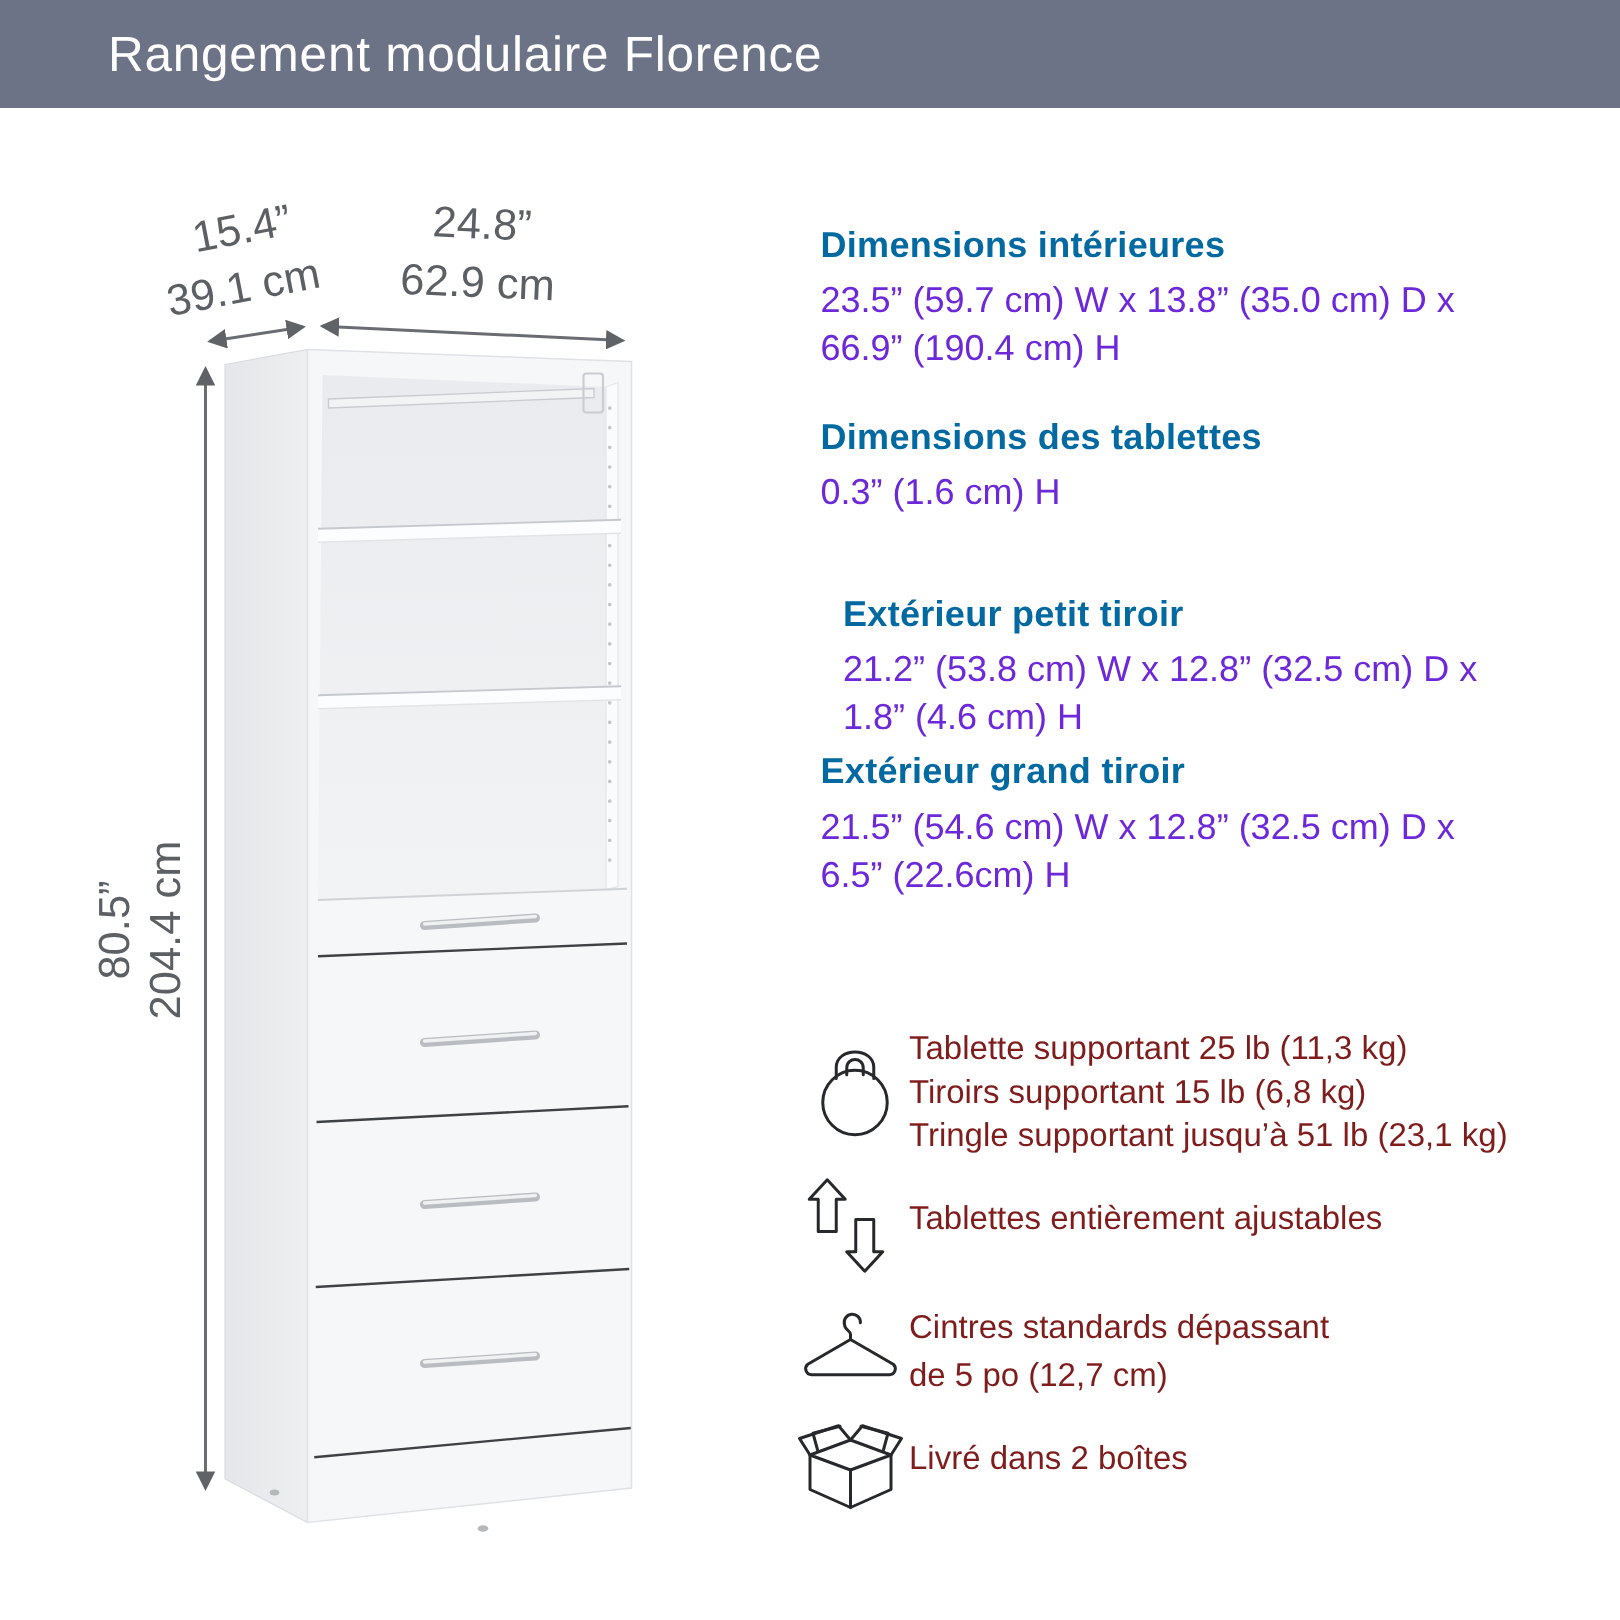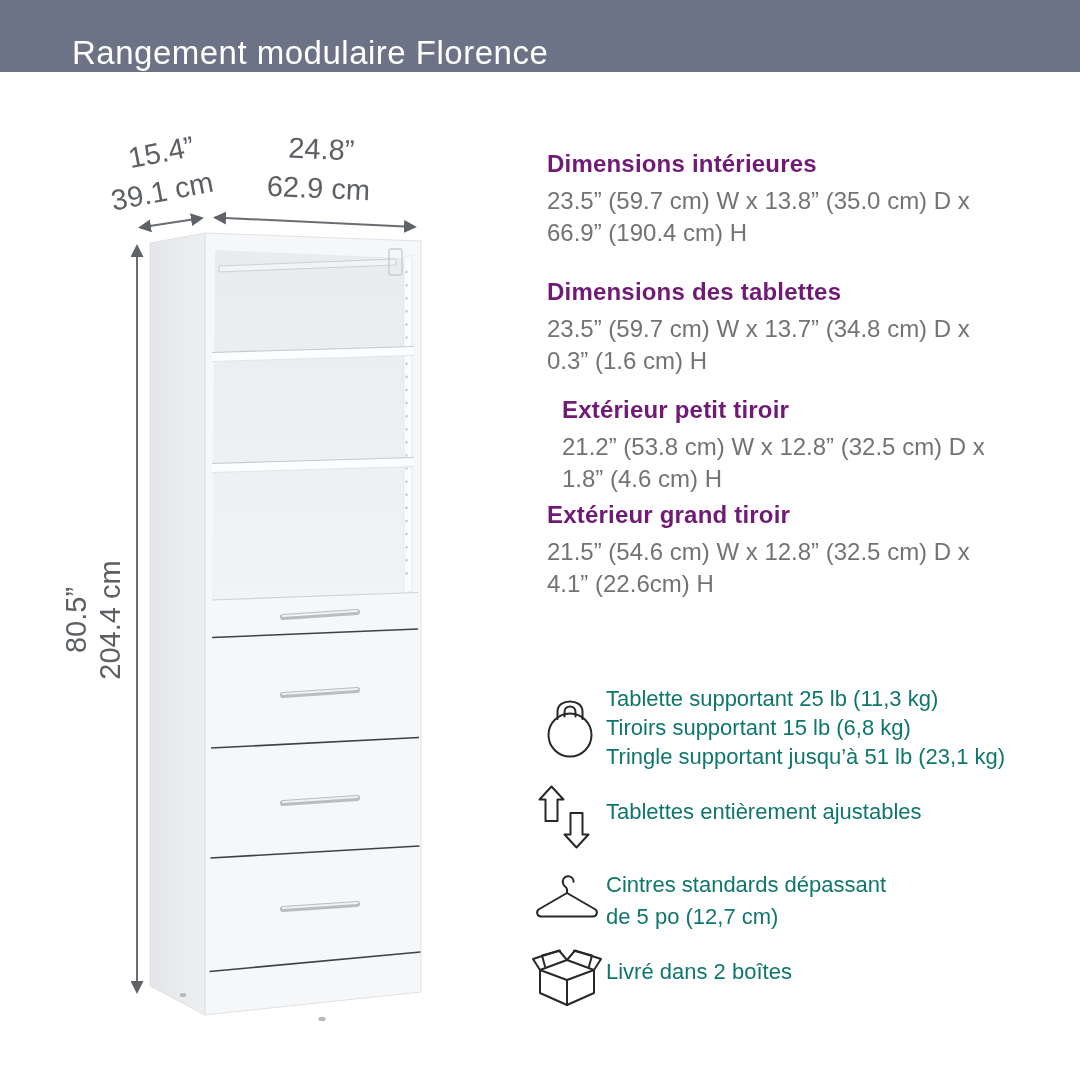--- a/index.html
+++ b/index.html
@@ -1,32 +1,32 @@
 <!DOCTYPE html>
 <html><head>
 <meta charset="utf-8">
 <style>
   * { margin:0; padding:0; box-sizing:border-box; }
   html,body { width:1080px; height:1080px; }
   body { font-family:"Liberation Sans", sans-serif; background:#ffffff; }
   .page { position:relative; width:1080px; height:1080px; overflow:hidden; background:#ffffff; }
 
-  .header { position:absolute; top:0; left:0; width:1080px; height:72px; display:flex; align-items:flex-end; }
+  .header { position:absolute; top:0; left:0; width:1080px; height:72px; display:flex; align-items:center; }
   .title { color:#ffffff; font-size:33px; font-weight:normal; padding-left:72px; letter-spacing:.5px; }
 
   .cabinet-svg { position:absolute; left:0; top:100px; }
 
   .spec { position:absolute; left:547px; width:520px; }
-  .spec h2 { font-size:24px; font-weight:bold; color:#701a75; margin-bottom:7px; letter-spacing:.2px; }
-  .spec p { font-size:24px; line-height:32px; color:#737373; }
+  .spec h2 { font-size:24px; font-weight:bold; color:#0369a1; margin-bottom:7px; letter-spacing:.2px; }
+  .spec p { font-size:24px; line-height:32px; color:#6d28d9; }
   .spec-1 { top:150px; } .spec-2 { top:278px; } .spec-3 { top:396px;margin-left:15px; } .spec-4 { top:501px; }
 
   .feature-icon { position:absolute; }
   .feature-icon svg { display:block; stroke:#26282b; fill:none; stroke-width:2; stroke-linecap:round; stroke-linejoin:round; }
-  .feature-text { position:absolute; left:606px; font-size:22px; line-height:29px; color:#0f766e; }
+  .feature-text { position:absolute; left:606px; font-size:22px; line-height:29px; color:#7f1d1d; }
   .ft-1 { top:684px; } .ft-2 { top:797px; } .ft-3 { top:869px; line-height:32px; } .ft-4 { top:957px; }
   .ic-1 { left:545px; top:685px; } .ic-2 { left:537px; top:784px; } .ic-3 { left:532px; top:873px; } .ic-4 { left:531px; top:938px; }
 
   .dim-label { font-size:29px; fill:#5c6064; }
 </style>
 </head>
 <body>
 
 <div class="page">
 
@@ -108,32 +108,31 @@
   </svg>
 
   <section>
     <div class="spec spec-1">
       <h2>Dimensions intérieures</h2>
       <p>23.5” (59.7 cm) W x 13.8” (35.0 cm) D x</p>
       <p>66.9” (190.4 cm) H</p>
     </div>
     <div class="spec spec-2">
       <h2>Dimensions des tablettes</h2>
-      <p>23.5” (59.7 cm) W x 13.7” (34.8 cm) D x</p>
       <p>0.3” (1.6 cm) H</p>
     </div>
     <div class="spec spec-3">
       <h2>Extérieur petit tiroir</h2>
       <p>21.2” (53.8 cm) W x 12.8” (32.5 cm) D x</p>
       <p>1.8” (4.6 cm) H</p>
     </div>
     <div class="spec spec-4">
       <h2>Extérieur grand tiroir</h2>
       <p>21.5” (54.6 cm) W x 12.8” (32.5 cm) D x</p>
-      <p>4.1” (22.6cm) H</p>
+      <p>6.5” (22.6cm) H</p>
     </div>
   </section>
 
   <section>
 
     <div class="feature-icon ic-1">
       <svg width="50" height="74" viewBox="0 0 50 74">
         <circle cx="25" cy="50" r="21.5"></circle>
         <path d="M12.5,34 V26.5 C12.5,13 37.5,13 37.5,26.5 V34"></path>
         <path d="M19.5,31.5 V27 C19.5,19.5 30.5,19.5 30.5,27 V31.5"></path>

